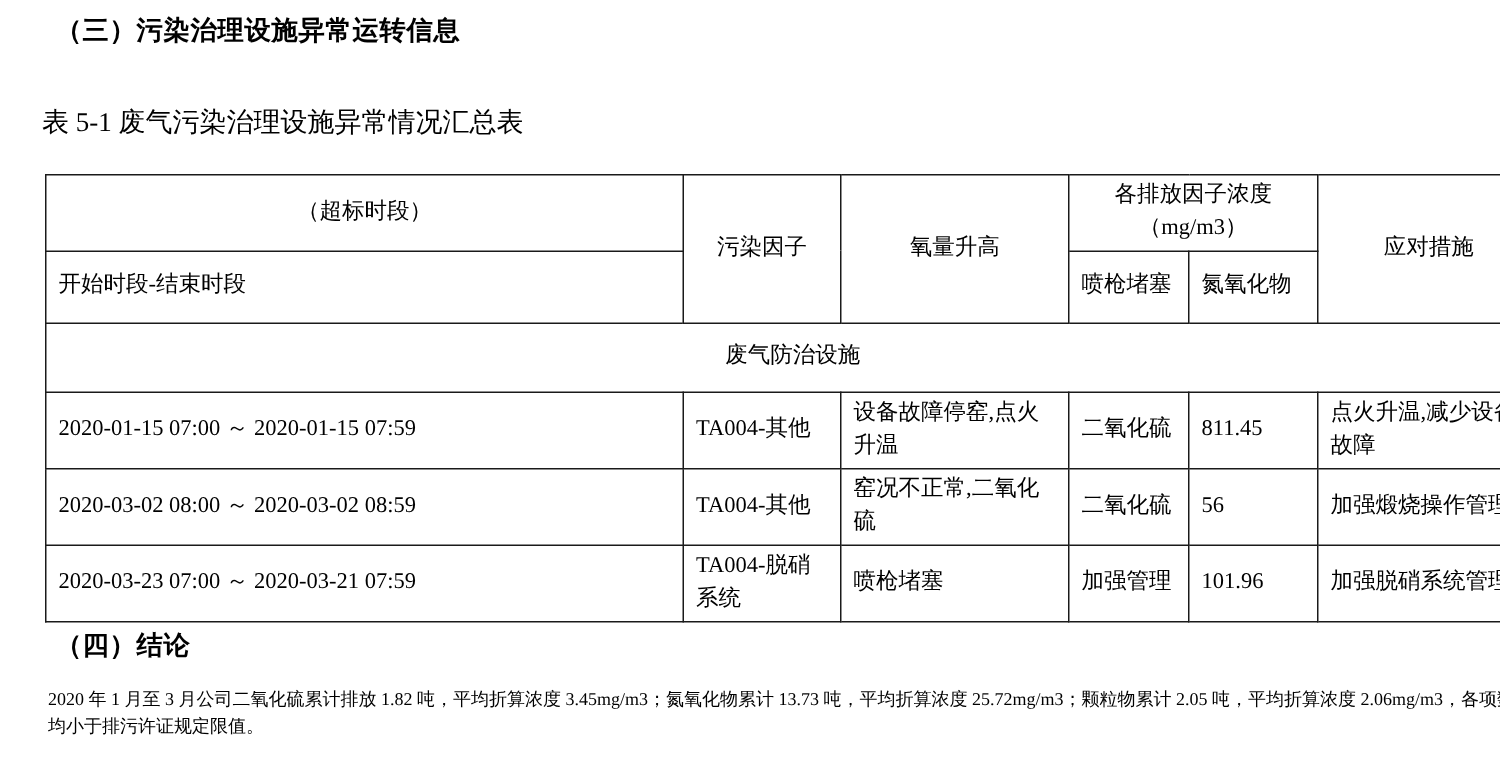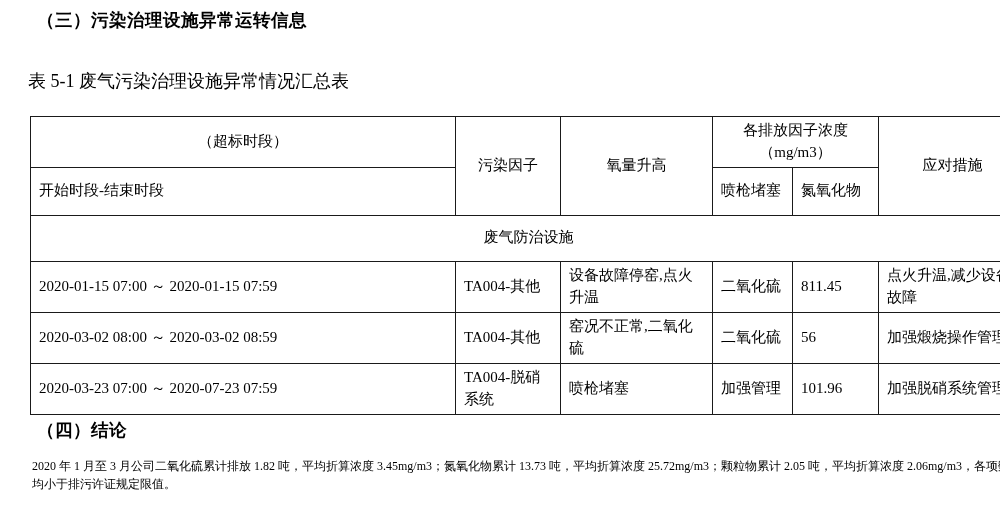--- a/index.html
+++ b/index.html
@@ -106,21 +106,21 @@
       </tr>
       <tr class="drow">
         <td class="left">2020-03-02 08:00 ～ 2020-03-02 08:59</td>
         <td class="left">TA004-其他</td>
         <td class="left">窑况不正常,二氧化硫</td>
         <td class="left">二氧化硫</td>
         <td class="left">56</td>
         <td class="left">加强煅烧操作管理</td>
       </tr>
       <tr class="drow">
-        <td class="left">2020-03-23 07:00 ～ 2020-07-23 07:59</td>
+        <td class="left">2020-03-23 07:00 ～ 2020-03-21 07:59</td>
         <td class="left">TA004-脱硝系统</td>
         <td class="left">喷枪堵塞</td>
         <td class="left">加强管理</td>
         <td class="left">101.96</td>
         <td class="left">加强脱硝系统管理</td>
       </tr>
     </tbody>
   </table>
 
   <div class="conclusion-heading">（四）结论</div>

